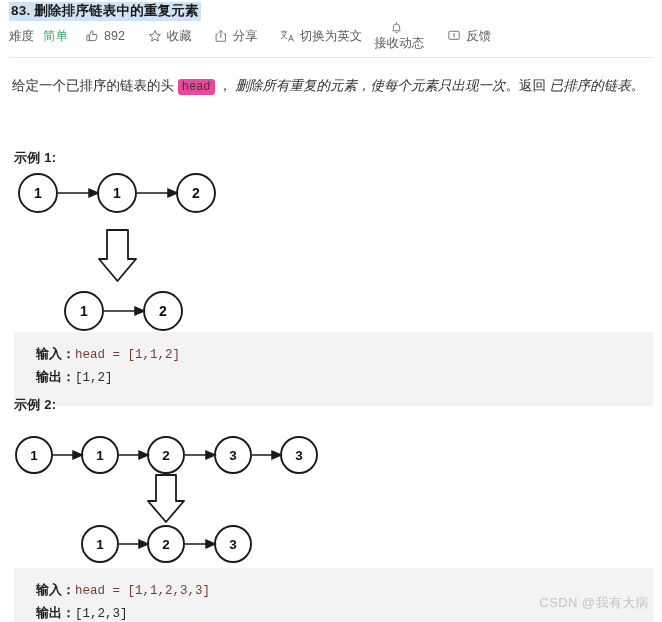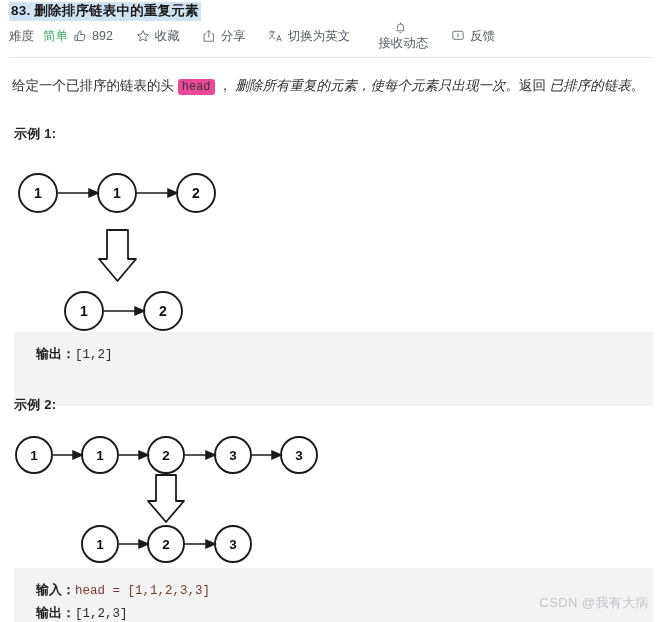--- a/index.html
+++ b/index.html
@@ -51,25 +51,25 @@
   }
   .tb-item .glyph {
     display: inline-flex;
     align-items: center;
     justify-content: center;
     margin-right: 5px;
     color: #6b7076;
   }
   .tb-label { color: #5a5f66; }
   .tb-label.diff-easy { color: #3faf61; font-weight: 400; margin-left: 9px;}
-  .tb-item.difficulty { margin-right: 5px; text-align: right; }
+  .tb-item.difficulty { margin-right: 17px; text-align: right; }
   .tb-item.votes { margin-right: 23px; }
   .tb-item.fav { margin-right: 22px; }
   .tb-item.share { margin-right: 22px; }
-  .tb-item.lang { margin-right: 28px; }
+  .tb-item.lang { margin-right: 12px; }
   .tb-item.notify { margin-right: 23px; flex-direction: column; }
 
   .divider {
     position: absolute;
     left: 9px;
     top: 57px;
     width: 644px;
     height: 1px;
     background: #e3e5e8;
   }
@@ -98,21 +98,21 @@
   }
 
   
   .ex-heading {
     position: absolute;
     font-size: 13px;
     font-weight: 700;
     color: #222;
     letter-spacing: .2px;
   }
-  #ex1-heading { left: 14px; top: 125px; }
+  #ex1-heading { left: 14px; top: 149px; }
   #ex2-heading { left: 14px; top: 396px; }
 
   
   .diagram {
     position: absolute;
   }
   #diagram-1 { left: 0px; top: 162px; width: 240px; height: 172px; }
   #diagram-2 { left: 0px; top: 428px; width: 340px; height: 140px; }
   .diagram svg { display: block; }
 
@@ -270,20 +270,21 @@
       <text x="163" y="154">2</text>
     </g>
     <g stroke="#1a1a1a" stroke-width="1.5" fill="#1a1a1a">
       <line x1="104" y1="149" x2="138" y2="149"></line>
       <polygon points="144,149 135,145.2 135,152.8"></polygon>
     </g>
   </svg>
 </div>
 
 <div class="code-block" id="code-1">
+  <div class="code-line"><span class="code-label">输入：</span><span class="code-var">head = [1,1,2]</span></div>
   <div class="code-line"><span class="code-label">输出：</span><span class="code-val">[1,2]</span></div>
 </div>
 
 <div class="ex-heading" id="ex2-heading">示例 2:</div>
 
 <div class="diagram" id="diagram-2">
   <svg width="340" height="140" viewBox="0 0 340 140">
     <g stroke="#1a1a1a" fill="#ffffff" stroke-width="1.9">
       <circle cx="34" cy="27" r="18"></circle>
       <circle cx="100" cy="27" r="18"></circle>

